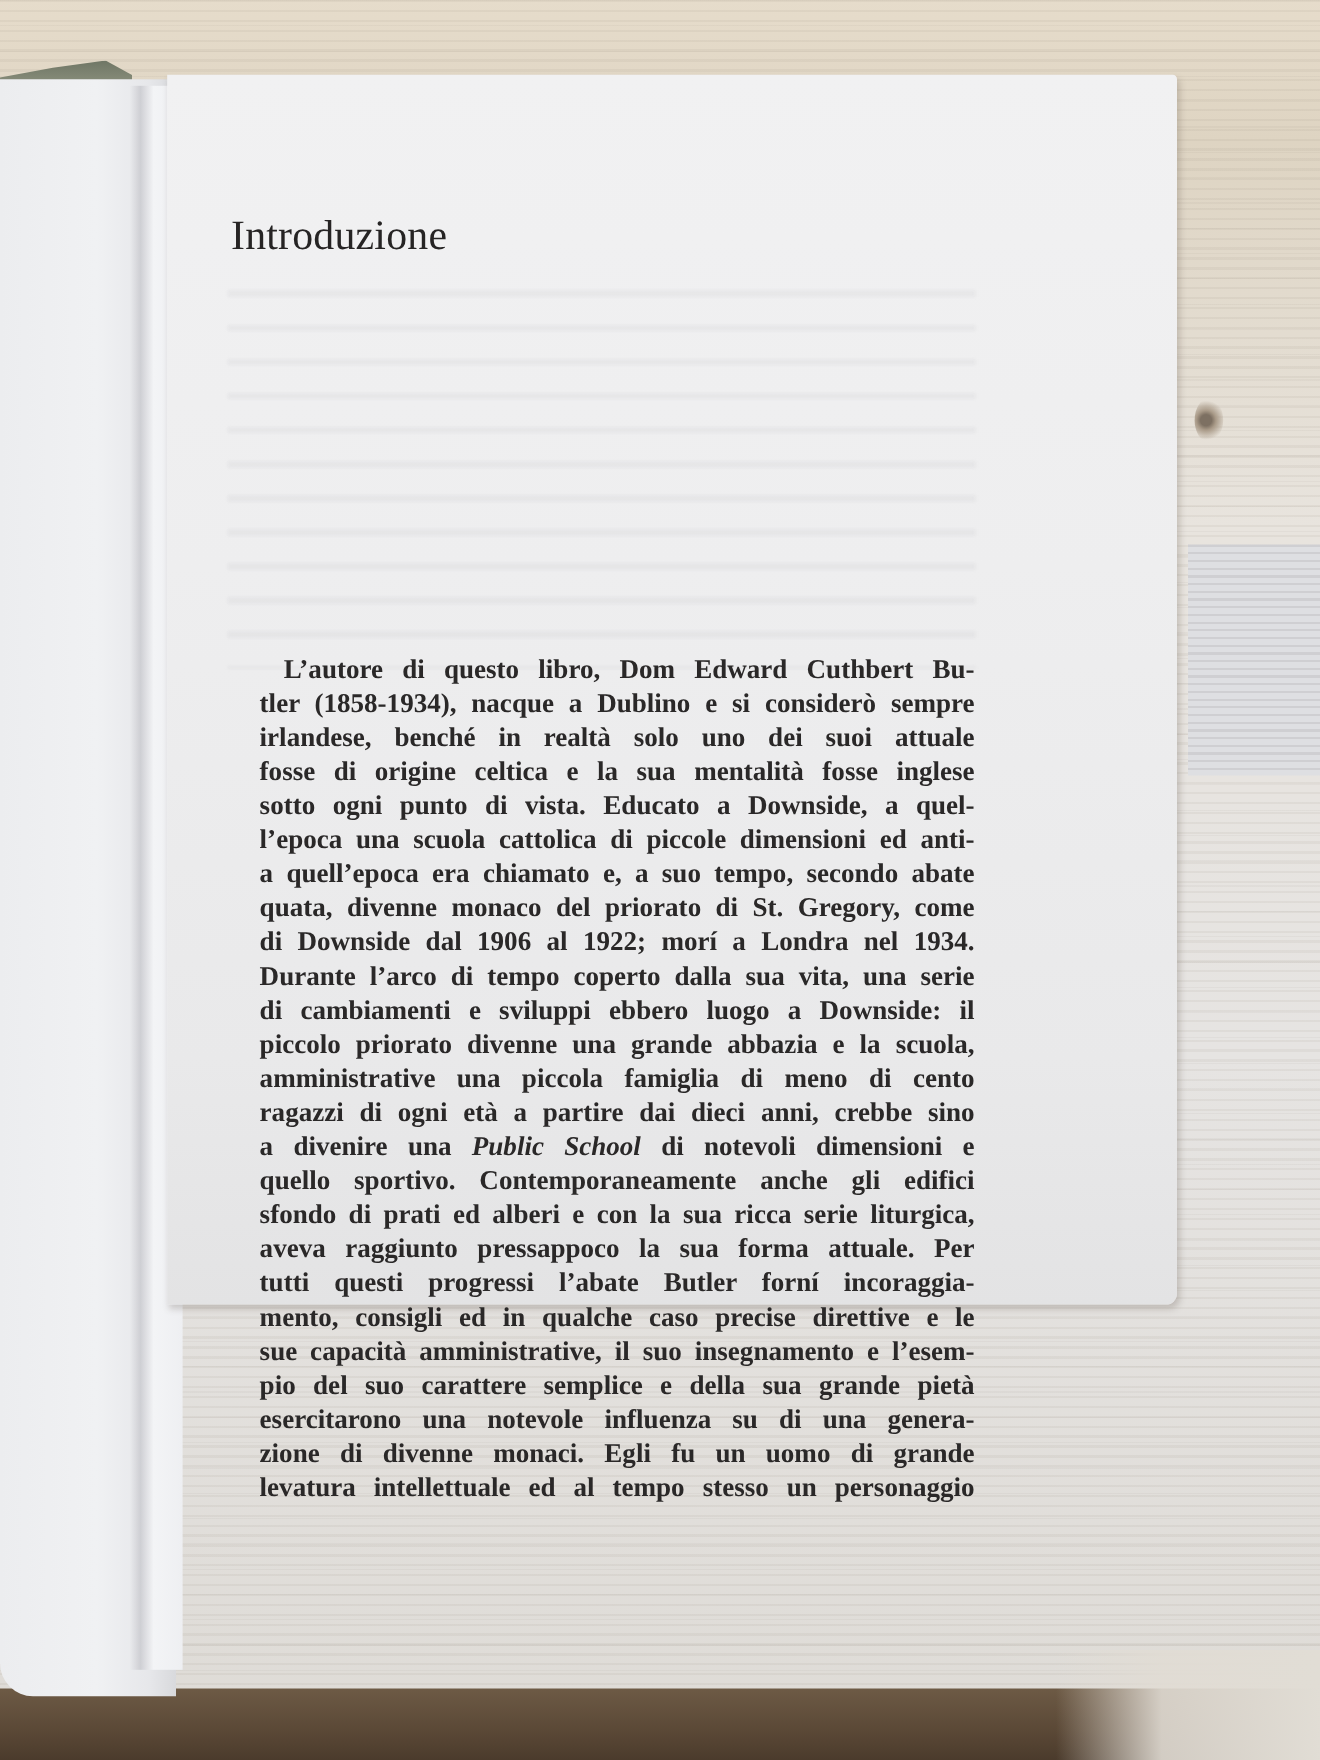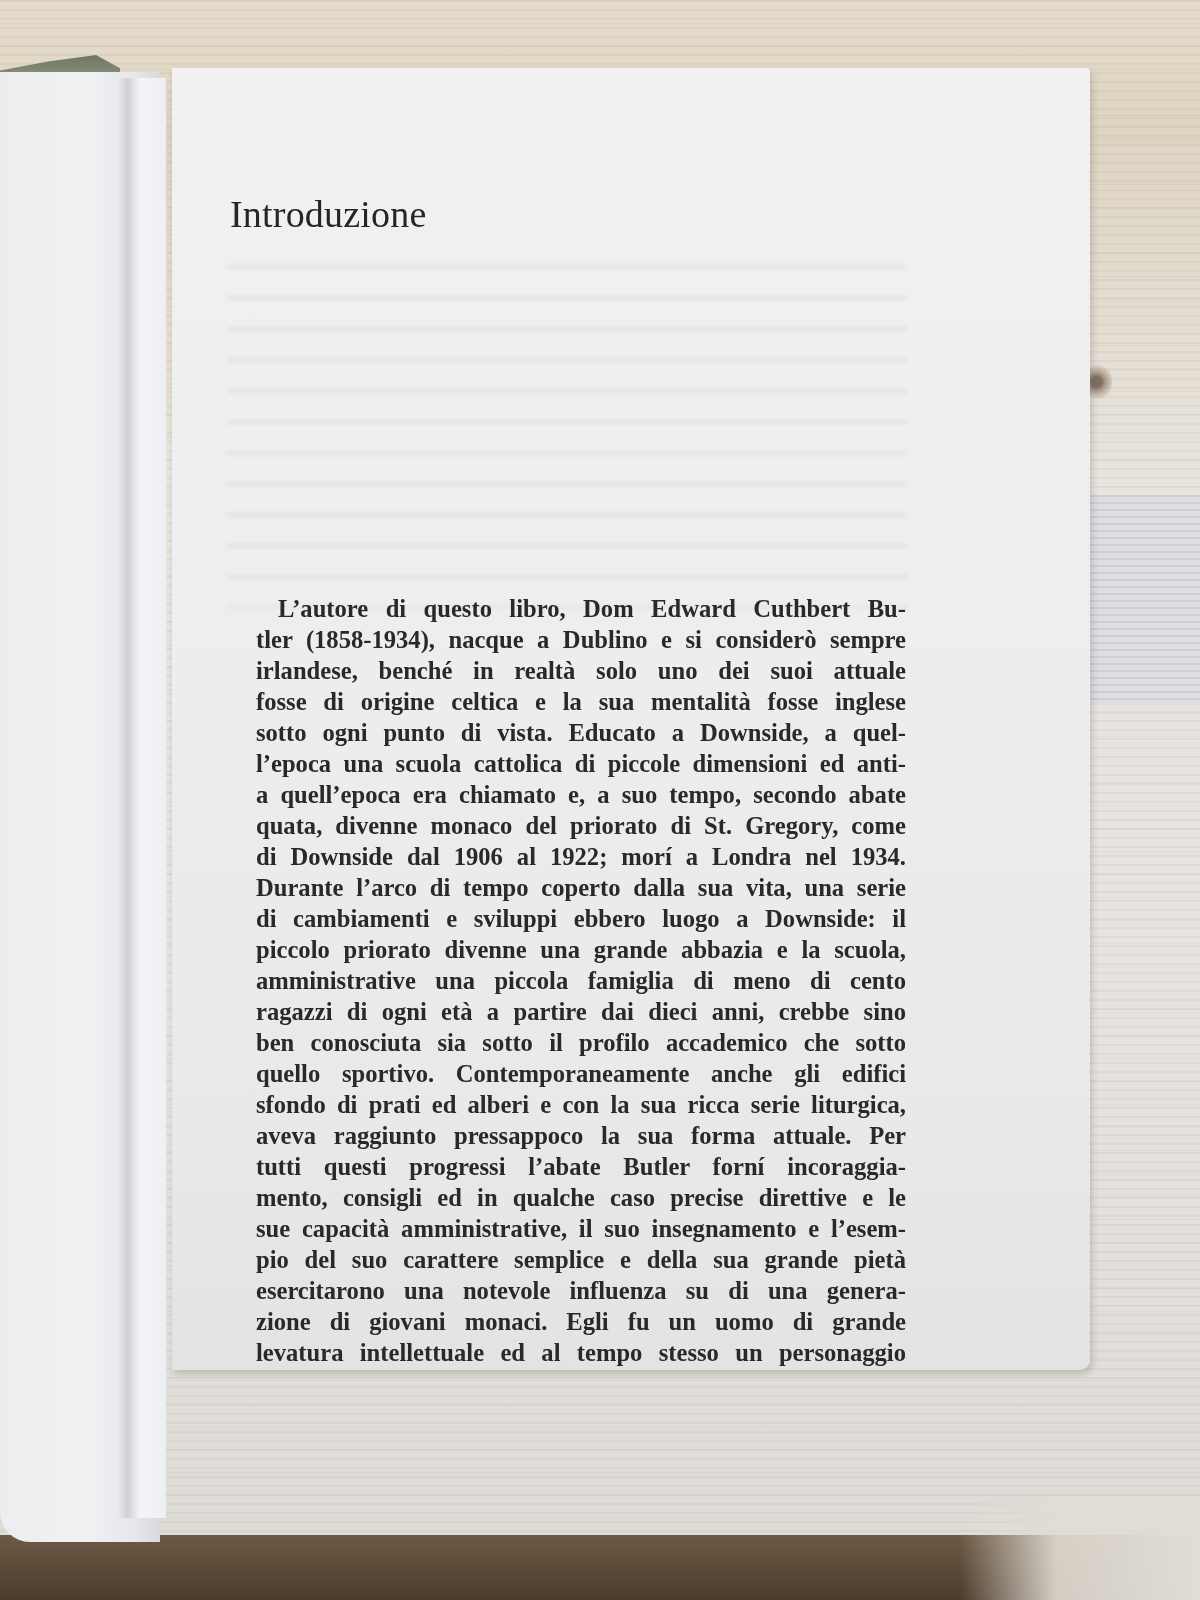--- a/index.html
+++ b/index.html
@@ -43,21 +43,21 @@
       position: absolute; left: 0; top: 72px; width: 160px; height: 1470px;
       background: linear-gradient(90deg, #ecedef 0%, #f0f1f3 55%, #e6e7ea 85%, #d8d9dc 100%);
       border-radius: 0 0 0 30px;
     }
     .gutter {
       position: absolute; left: 118px; top: 78px; width: 48px; height: 1440px;
       background: linear-gradient(90deg, rgba(200,200,205,0.0) 0%, rgba(190,190,196,0.6) 20%, #f3f4f6 45%, #eeeff2 100%);
     }
     
     .right-page {
-      position: absolute; left: 172px; top: 68px; width: 918px; height: 1302px;
+      position: absolute; left: 152px; top: 68px; width: 918px; height: 1118px;
       background: linear-gradient(180deg, #f1f1f2 0%, #eeeeef 40%, #e9e9ea 80%, #e3e3e4 100%);
       border-radius: 0 4px 10px 0;
       box-shadow: 2px 4px 6px rgba(90,80,70,0.25);
     }
     .bleed-through {
       position: absolute; left: 55px; top: 180px; width: 680px; height: 360px;
       background: repeating-linear-gradient(180deg, transparent 0px, transparent 16px, rgba(160,160,165,0.10) 16px, rgba(160,160,165,0.10) 22px, transparent 22px, transparent 31px);
       filter: blur(1.5px);
     }
     .chapter-title {
@@ -103,25 +103,25 @@
       <span class="line">sotto ogni punto di vista. Educato a Downside, a quel-</span>
       <span class="line">l’epoca una scuola cattolica di piccole dimensioni ed anti-</span>
       <span class="line">a quell’epoca era chiamato e, a suo tempo, secondo abate</span>
       <span class="line">quata, divenne monaco del priorato di St. Gregory, come</span>
       <span class="line">di Downside dal 1906 al 1922; morí a Londra nel 1934.</span>
       <span class="line">Durante l’arco di tempo coperto dalla sua vita, una serie</span>
       <span class="line">di cambiamenti e sviluppi ebbero luogo a Downside: il</span>
       <span class="line">piccolo priorato divenne una grande abbazia e la scuola,</span>
       <span class="line">amministrative una piccola famiglia di meno di cento</span>
       <span class="line">ragazzi di ogni età a partire dai dieci anni, crebbe sino</span>
-      <span class="line">ben conosciuta sia sotto il profilo accademico che sotto</span>
+      <span class="line"><span>a divenire una </span><i>Public School</i><span> di notevoli dimensioni e</span></span>
       <span class="line">quello sportivo. Contemporaneamente anche gli edifici</span>
       <span class="line">sfondo di prati ed alberi e con la sua ricca serie liturgica,</span>
       <span class="line">aveva raggiunto pressappoco la sua forma attuale. Per</span>
       <span class="line">tutti questi progressi l’abate Butler forní incoraggia-</span>
       <span class="line">mento, consigli ed in qualche caso precise direttive e le</span>
       <span class="line">sue capacità amministrative, il suo insegnamento e l’esem-</span>
       <span class="line">pio del suo carattere semplice e della sua grande pietà</span>
       <span class="line">esercitarono una notevole influenza su di una genera-</span>
-      <span class="line">zione di giovani monaci. Egli fu un uomo di grande</span>
+      <span class="line">zione di divenne monaci. Egli fu un uomo di grande</span>
       <span class="line">levatura intellettuale ed al tempo stesso un personaggio</span>
     </div>
 </div>
 
 </body></html>

